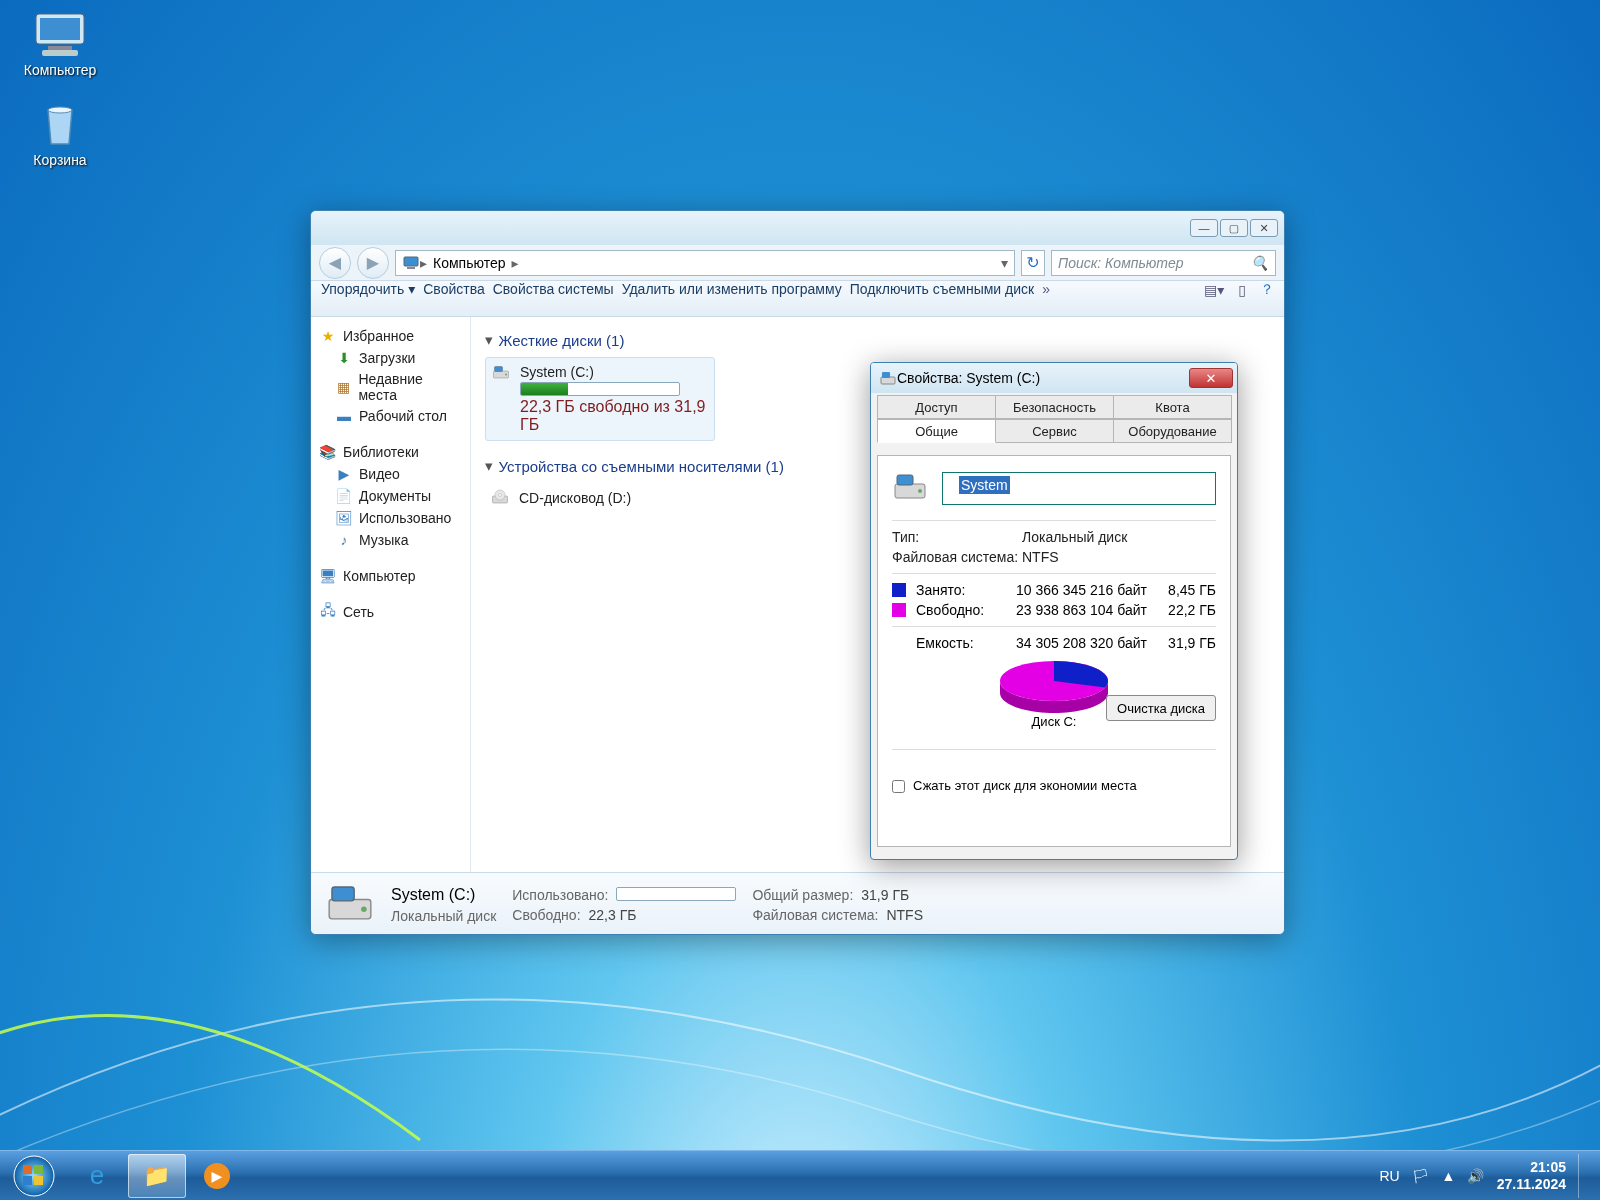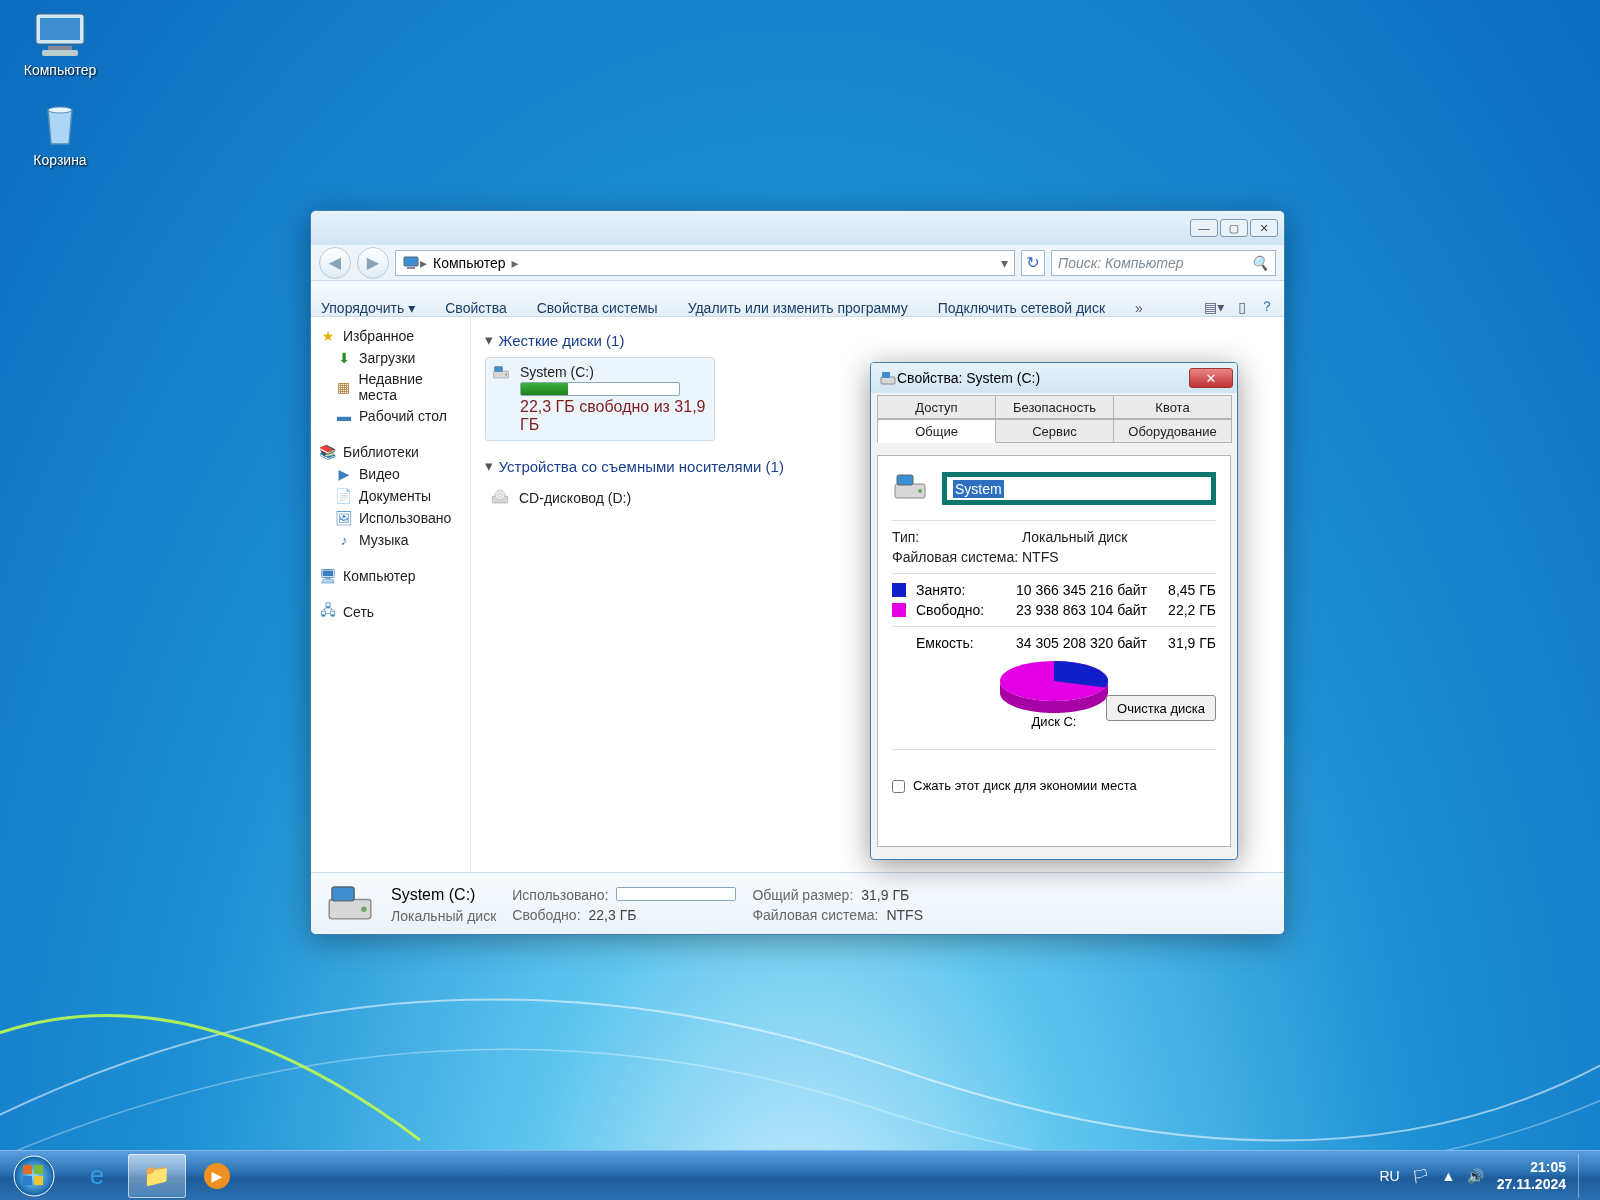--- a/index.html
+++ b/index.html
@@ -24,21 +24,21 @@
   .window.explorer{ left:310px; top:210px; width:975px; height:725px; }
   .titlebar{ height:34px; background:linear-gradient(#e8f3fb,#cfe5f2); display:flex; align-items:center; padding:0 6px;}
   .titlebar .ctrls{margin-left:auto; display:flex; gap:2px;}
   .titlebar .ctrls .btn{width:28px;height:18px;border:1px solid #7a9bb5;border-radius:3px;background:#e9f2f8;display:flex;align-items:center;justify-content:center;font-size:11px;color:#444;}
   .navrow{height:36px;background:#ecf4fa;display:flex;align-items:center;padding:4px 8px;gap:6px;border-bottom:1px solid #c8d9e7;}
   .navbtn{width:32px;height:32px;border:1px solid #b7cddc;border-radius:50%;background:linear-gradient(#fff,#dfecf5);display:flex;align-items:center;justify-content:center;color:#8aa3b6}
   .addressbar{flex:1;height:26px;border:1px solid #9fb9c9;background:#fff;display:flex;align-items:center;padding:0 6px;font-size:14px}
   .addressbar .crumb{padding:0 6px;color:#000}
   .addressbar .arrow{color:#666}
   .searchbox{width:225px;height:26px;border:1px solid #9fb9c9;background:#fff;display:flex;align-items:center;padding:0 6px;color:#7f8a93;font-style:italic;font-size:14px;justify-content:space-between}
-  .toolbar{height:36px;background:linear-gradient(#f6fafe,#e3eef7);border-bottom:1px solid #c8d9e7;display:flex;align-items:flex-end;padding:0 10px;gap:30px;font-size:14px;color:#1a3e66}
+  .toolbar{height:36px;background:linear-gradient(#f6fafe,#e3eef7);border-bottom:1px solid #c8d9e7;display:flex;align-items:flex-start;padding:0 10px;gap:8px;font-size:14px;color:#1a3e66}
   .toolbar .right{margin-left:auto;display:flex;gap:14px;align-items:center;color:#557}
   .explorer-body{display:flex;height:555px;}
   .sidebar{width:160px;background:#fff;border-right:1px solid #e0e8ef;padding:8px 0;font-size:14px}
   .sidebar .group{margin-bottom:14px}
   .sidebar .hdr{display:flex;align-items:center;gap:6px;padding:2px 8px;color:#222;}
   .sidebar .item{display:flex;align-items:center;gap:6px;padding:2px 8px 2px 24px;color:#222}
   .ic{display:inline-flex;width:18px;height:18px;align-items:center;justify-content:center}
   .content{flex:1;background:#fff;padding:10px 14px;font-size:14px;color:#222;overflow:hidden}
   .content .sec-title{color:#1a3e8c;font-size:15px;margin:4px 0 8px;display:flex;align-items:center;gap:6px}
   .drive{display:flex;gap:10px;align-items:flex-start;padding:6px;border:1px solid #cbdff0;background:#edf5fc;border-radius:3px;width:230px}
@@ -55,21 +55,21 @@
   .details-pane .bar .fill{height:100%;background:linear-gradient(#1e90d4,#2fa8e6);}
   .dialog{position:absolute;left:870px;top:362px;width:368px;height:498px;border:1px solid #3c7fb1;border-radius:4px;background:#f2f2f2;box-shadow:0 6px 30px rgba(0,0,0,0.4);overflow:hidden}
   .dialog .titlebar{height:30px;background:linear-gradient(#e8f3fb,#cfe5f2);padding:0 4px 0 8px}
   .dialog .titlebar .title{font-size:14px;color:#000}
   .dialog .titlebar .close{width:44px;height:20px;margin-left:auto;border:1px solid #a33232;border-radius:3px;background:linear-gradient(#e98787,#c03333);color:#fff;display:flex;align-items:center;justify-content:center;font-size:13px;}
   .tabs{display:flex;flex-wrap:wrap;padding:2px 6px 12px;background:#f2f2f2}
   .tabs .tab{flex:1;min-width:100px;height:24px;border:1px solid #b5b5b5;background:#ebebeb;display:flex;align-items:center;justify-content:center;font-size:13px;color:#222;margin-right:-1px}
   .tabs .tab.active{background:#fff;border-bottom-color:#fff;position:relative;z-index:1}
   .dialog-body{background:#fff;border:1px solid #b5b5b5;margin:0 6px 6px 6px;padding:14px 14px 10px;height:392px}
   .dialog-body .name-row{display:flex;gap:14px;align-items:center;margin-bottom:14px}
-  .namesel{flex:1;height:33px;border:5px solid #0f766e;background:#fff;padding:3px 6px}
+  .namesel{flex:1;height:33px;border:1px solid #0f766e;background:#fff;padding:3px 16px}
   .namesel span{background:#2f6fc0;color:#fff;padding:1px 2px;font-size:14px}
   .kv{display:flex;font-size:14px;margin-bottom:4px}
   .kv .k{width:130px;color:#222}
   .kv .v{color:#222}
   hr{border:none;border-top:1px solid #ddd;margin:8px 0}
   .usage-row{display:flex;font-size:14px;margin-bottom:4px;align-items:center}
   .usage-row .sw{width:14px;height:14px;margin-right:10px}
   .usage-row .k{width:100px}
   .usage-row .bytes{width:140px}
   .usage-row .gb{width:60px; text-align:right}
@@ -140,21 +140,21 @@
     <div class="searchbox">
       <span>Поиск: Компьютер</span>
       <span>🔍</span>
     </div>
   </div>
   <div class="toolbar">
     <span><span>Упорядочить</span> ▾</span>
     <span>Свойства</span>
     <span>Свойства системы</span>
     <span>Удалить или изменить программу</span>
-    <span>Подключить сетевой диск</span>
+    <span>Подключить съемными диск</span>
     <span style="color:#557">»</span>
     <div class="right">
       <span>▤▾</span>
       <span>▯</span>
       <span style="color:#1e6fc0">？</span>
     </div>
   </div>
   <div class="explorer-body">
     <div class="sidebar">
       <div class="group">

